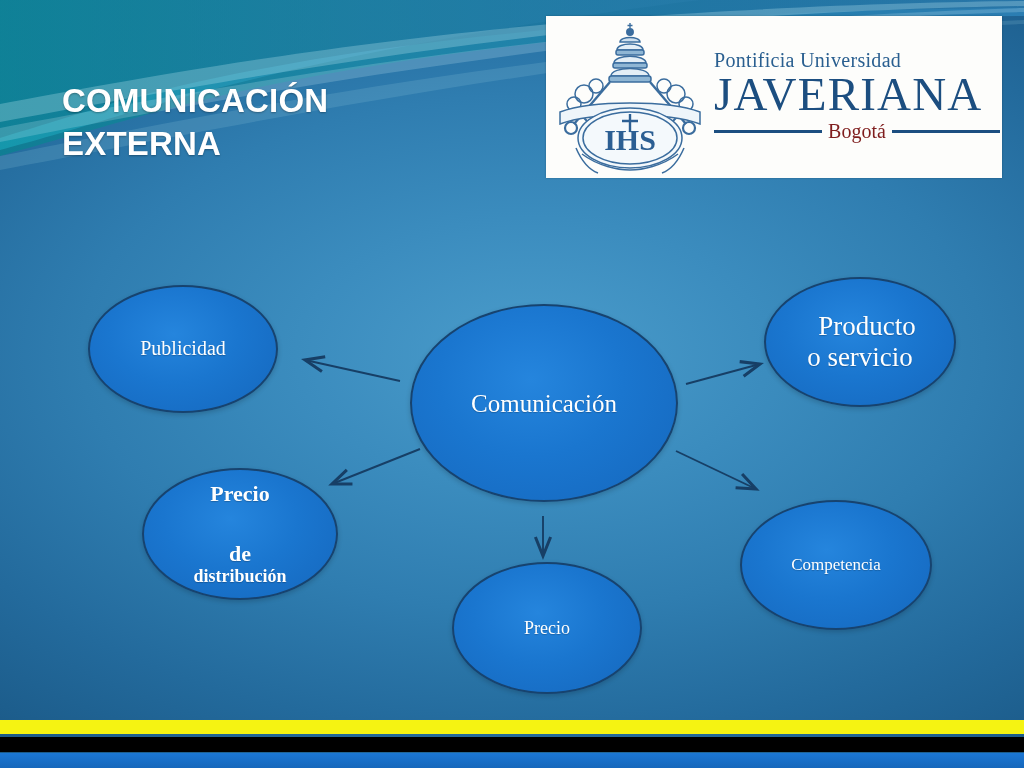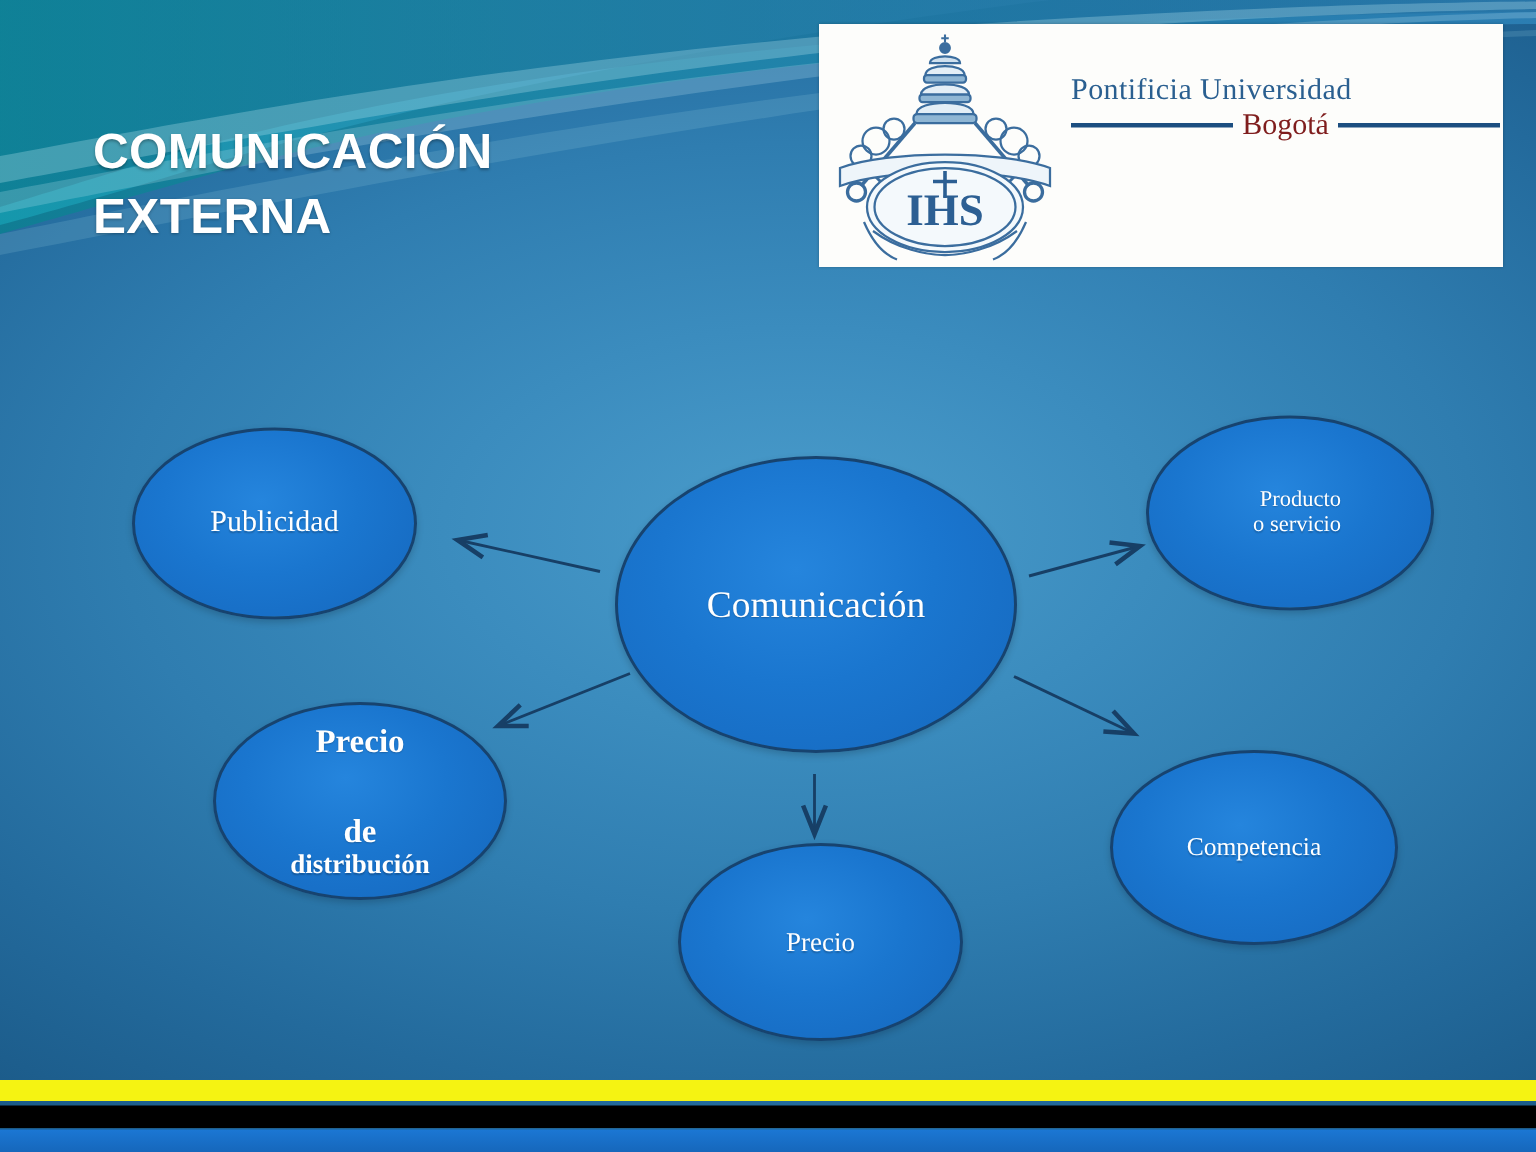--- a/index.html
+++ b/index.html
@@ -136,21 +136,21 @@
   .node-publicidad {
     left: 88px; top: 285px;
     width: 190px; height: 128px;
   }
   .node-publicidad .node-label { font-size: 20px; }
 
   .node-producto {
     left: 764px; top: 277px;
     width: 192px; height: 130px;
   }
-  .node-producto .node-label { font-size: 15px; text-align: right; }
+  .node-producto .node-label { font-size: 27px; text-align: center; }
 
   .node-canales {
     left: 142px; top: 468px;
     width: 196px; height: 132px;
   }
   .node-canales .node-label { font-size: 22px; font-weight: bold; }
   .node-canales .small-line { font-size: 18px; display: block; }
 
   .node-competencia {
     left: 740px; top: 500px;
@@ -256,20 +256,21 @@
         <g fill="none" stroke="#3b6d9e" stroke-width="1.5">
 
           <path d="M30,134 C46,146 66,150 78,150 C90,150 110,146 126,134"></path>
           <path d="M24,128 C30,142 38,150 46,153"></path>
           <path d="M132,128 C126,142 118,150 110,153"></path>
         </g>
       </svg>
     </div>
     <div class="logo-text">
       <div class="logo-line1">Pontificia Universidad</div>
+      <div class="logo-line2">JAVERIANA</div>
       <div class="logo-line3-wrap">
         <span class="logo-rule"></span>
         <span class="logo-line3">Bogotá</span>
         <span class="logo-rule"></span>
       </div>
     </div>
   </div>
 
   <svg class="diagram">
     <defs>

